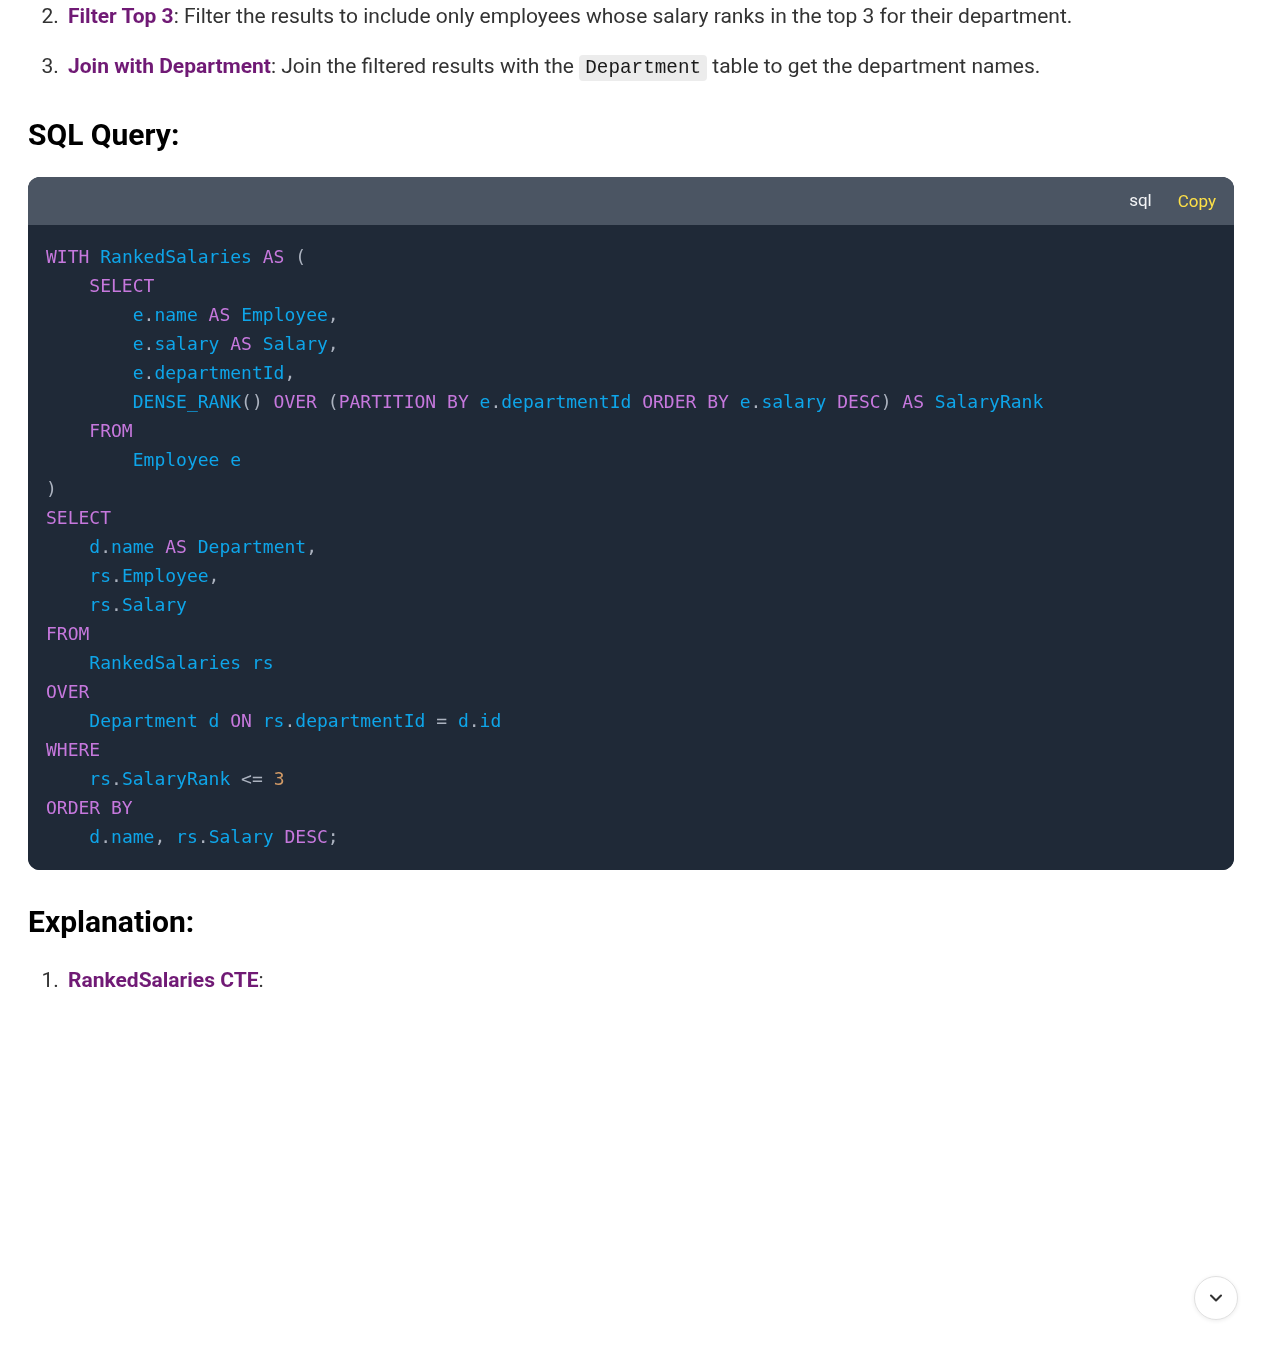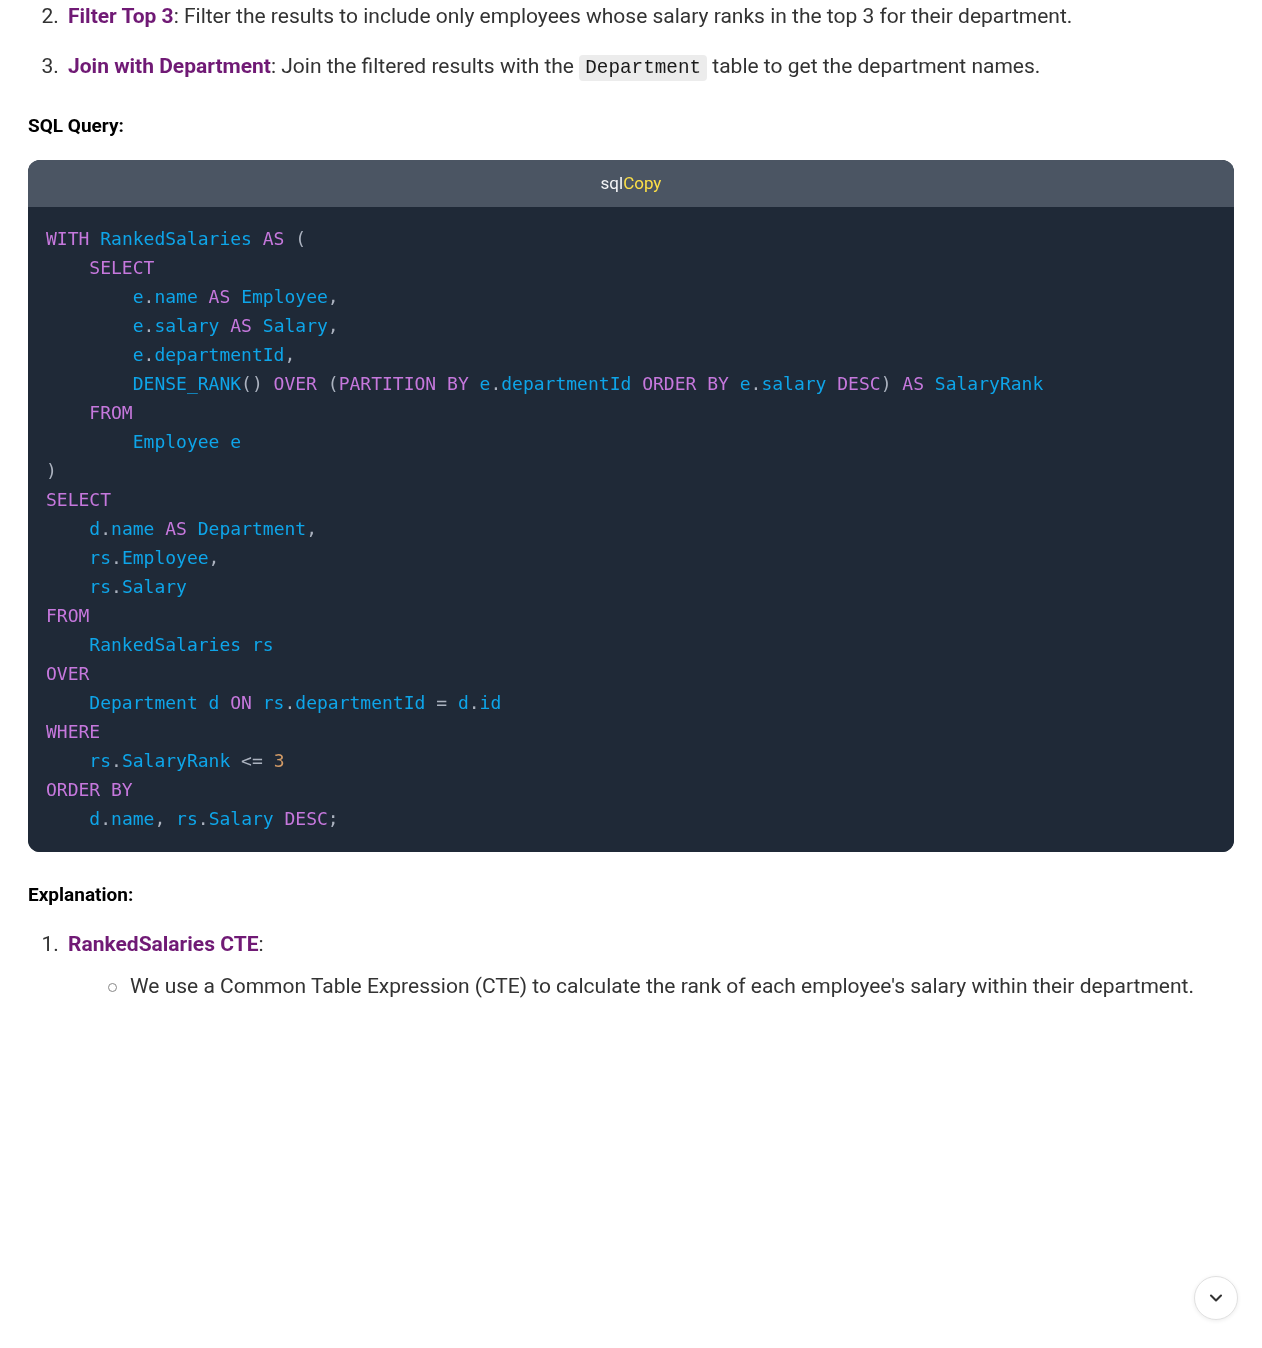--- a/index.html
+++ b/index.html
@@ -29,39 +29,40 @@
   .bold { font-weight: 700; color: #701a75; }
   .inline-code {
     font-family: "SFMono-Regular", Consolas, "Liberation Mono", Menlo, monospace;
     background: #ececec;
     padding: 2px 6px;
     border-radius: 4px;
     font-size: 0.92em;
     color: #1a1a1a;
   }
   h3.section {
-    font-size: 19px;
+    font-size: 30px;
     font-weight: 700;
     color: #000;
     margin: 28px 0 18px 0;
   }
   .code-block {
     border-radius: 12px;
     overflow: hidden;
     margin: 18px 0 28px 0;
     background: #1f2937;
   }
   .code-header {
     background: #4b5563;
     display: flex;
-    justify-content: center;
+    justify-content: flex-end;
     align-items: center;
     padding: 10px 18px;
     color: #f3f4f6;
     font-size: 17px;
+    gap: 26px;
   }
   .code-lang { font-weight: 400; }
   .copy-btn {
     background: none;
     border: none;
     color: #fde047;
     font-size: 17px;
     cursor: pointer;
     font-family: inherit;
   }
@@ -159,23 +160,20 @@
 <span class="tok-kw">ORDER</span> <span class="tok-kw">BY</span>
     <span class="tok-id">d</span><span class="tok-punc">.</span><span class="tok-id">name</span><span class="tok-punc">,</span> <span class="tok-id">rs</span><span class="tok-punc">.</span><span class="tok-id">Salary</span> <span class="tok-kw">DESC</span><span class="tok-punc">;</span></code></pre>
 </div>
 
 <h3 class="section">Explanation:</h3>
 
 <ol class="main-list" start="1">
   <li>
     <span class="bold">RankedSalaries CTE</span><span>:</span>
     <ul class="sub-list">
-      <li>
-        <span>We use a Common Table Expression (CTE) to calculate the rank of each employee's salary within their department.</span>
-      </li>
     </ul>
   </li>
 </ol>
 
 <button class="scroll-fab">
   <svg viewBox="0 0 24 24" fill="none" stroke-width="2.5" stroke-linecap="round" stroke-linejoin="round">
       <polyline points="6 9 12 15 18 9"></polyline>
     </svg>
 </button>
 

